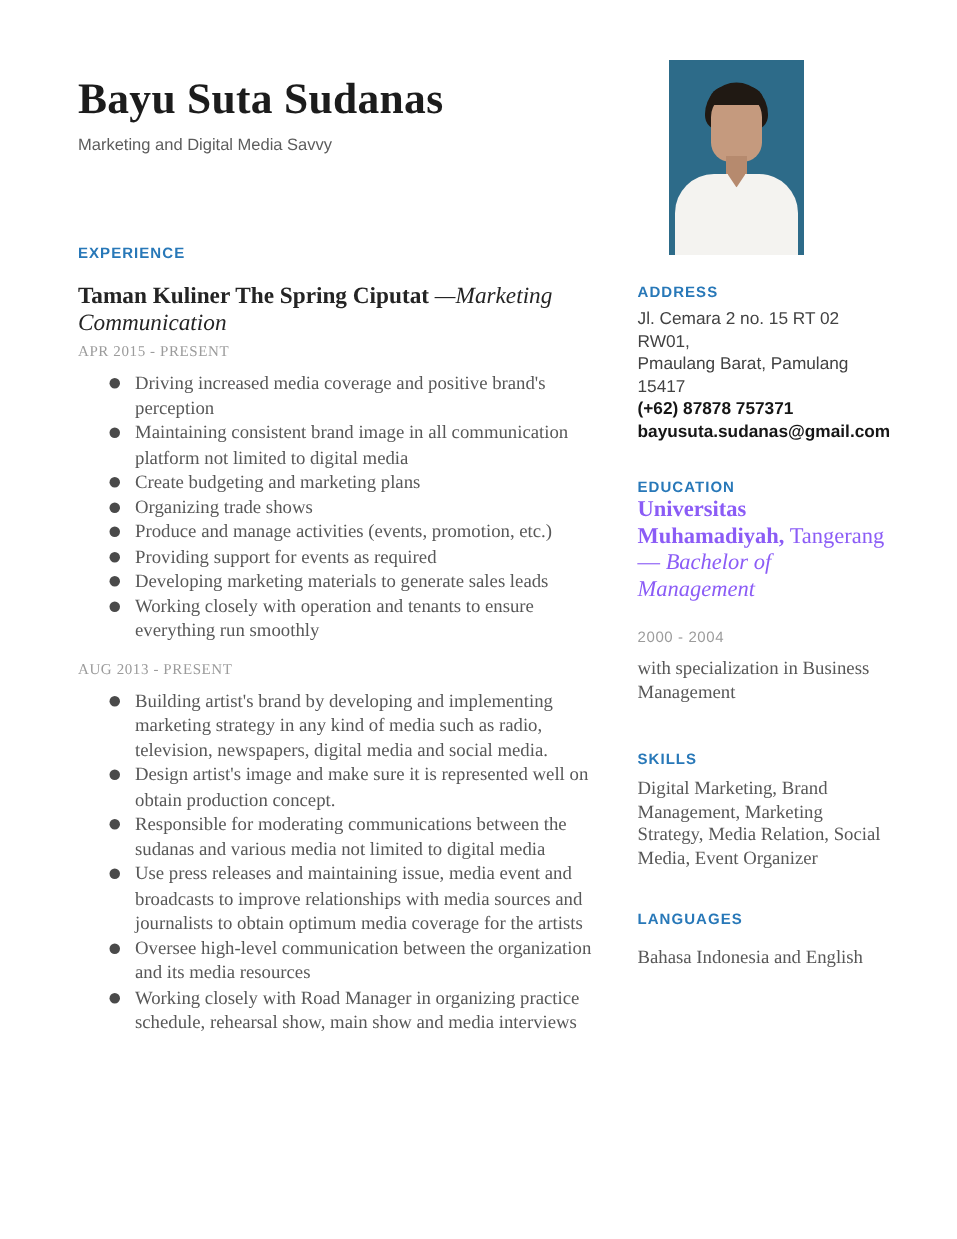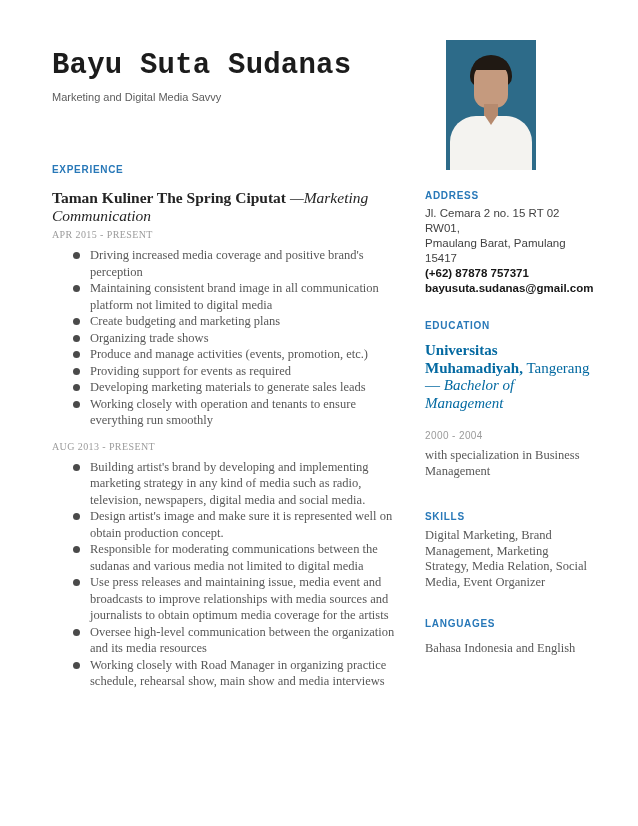--- a/index.html
+++ b/index.html
@@ -10,21 +10,21 @@
     background:#ffffff;
     font-family:"Liberation Sans", sans-serif;
     overflow:hidden;
   }
   
   .left-col  { position:absolute; left:52px;  top:48px; width:358px; }
   .right-col { position:absolute; left:425px; top:40px; width:165px; }
 
   
   .name {
-    font-family:Liberation Mono, monospace;
+    font-family:Liberation Serif, serif;
     font-weight:bold; font-size:29px; line-height:36px;
     color:#1c1c1c; letter-spacing:0.2px;
   }
   .tagline {
     margin-top:7px;
     font-size:11px; line-height:13px; color:#5c5c5c;
   }
   .sec-head {
     font-size:10px; line-height:12px; font-weight:bold;
     color:#2878b8; letter-spacing:0.7px;
@@ -81,23 +81,23 @@
     position:absolute; top:76px; left:39px; width:12px; height:9px;
     background:#b68a6e; clip-path:polygon(0 0,100% 0,50% 100%);
   }
   .addr-head { margin-top:20px; }
   .addr-lines { margin-top:4px; }
   .addr-line { font-size:11.5px; line-height:15px; color:#424242; }
   .addr-line.strong { font-weight:bold; color:#161616; }
 
   .edu-head { margin-top:24px; }
   .edu-title {
-    margin-top:10px;
+    margin-top:0;
     font-family:"Liberation Serif",serif;
-    font-size:15px; line-height:17.5px; color:#0369a1;
+    font-size:15px; line-height:17.5px; color:#8b5cf6;
   }
   .edu-title .b { font-weight:bold; }
   .edu-title .i { font-style:italic; }
   .edu-dates { margin-top:18px; font-size:10px; line-height:12px; color:#9b9b9b; letter-spacing:0.4px; }
   .serif-gray {
     font-family:"Liberation Serif",serif;
     font-size:12.5px; line-height:16px; color:#585858;
   }
   .edu-note { margin-top:5px; }
 

